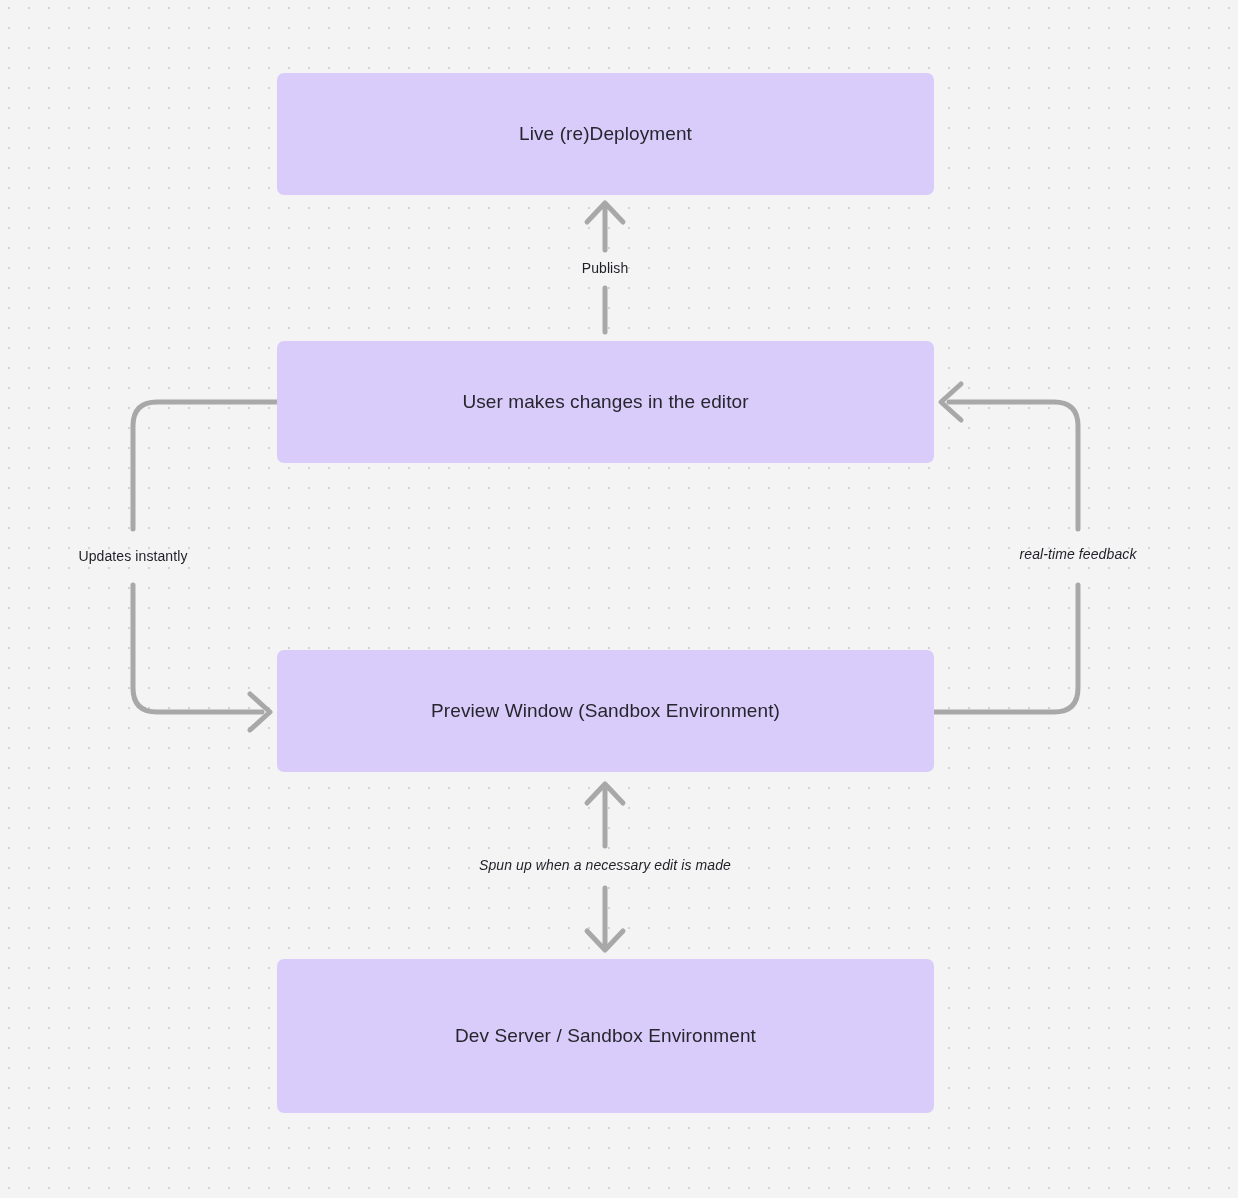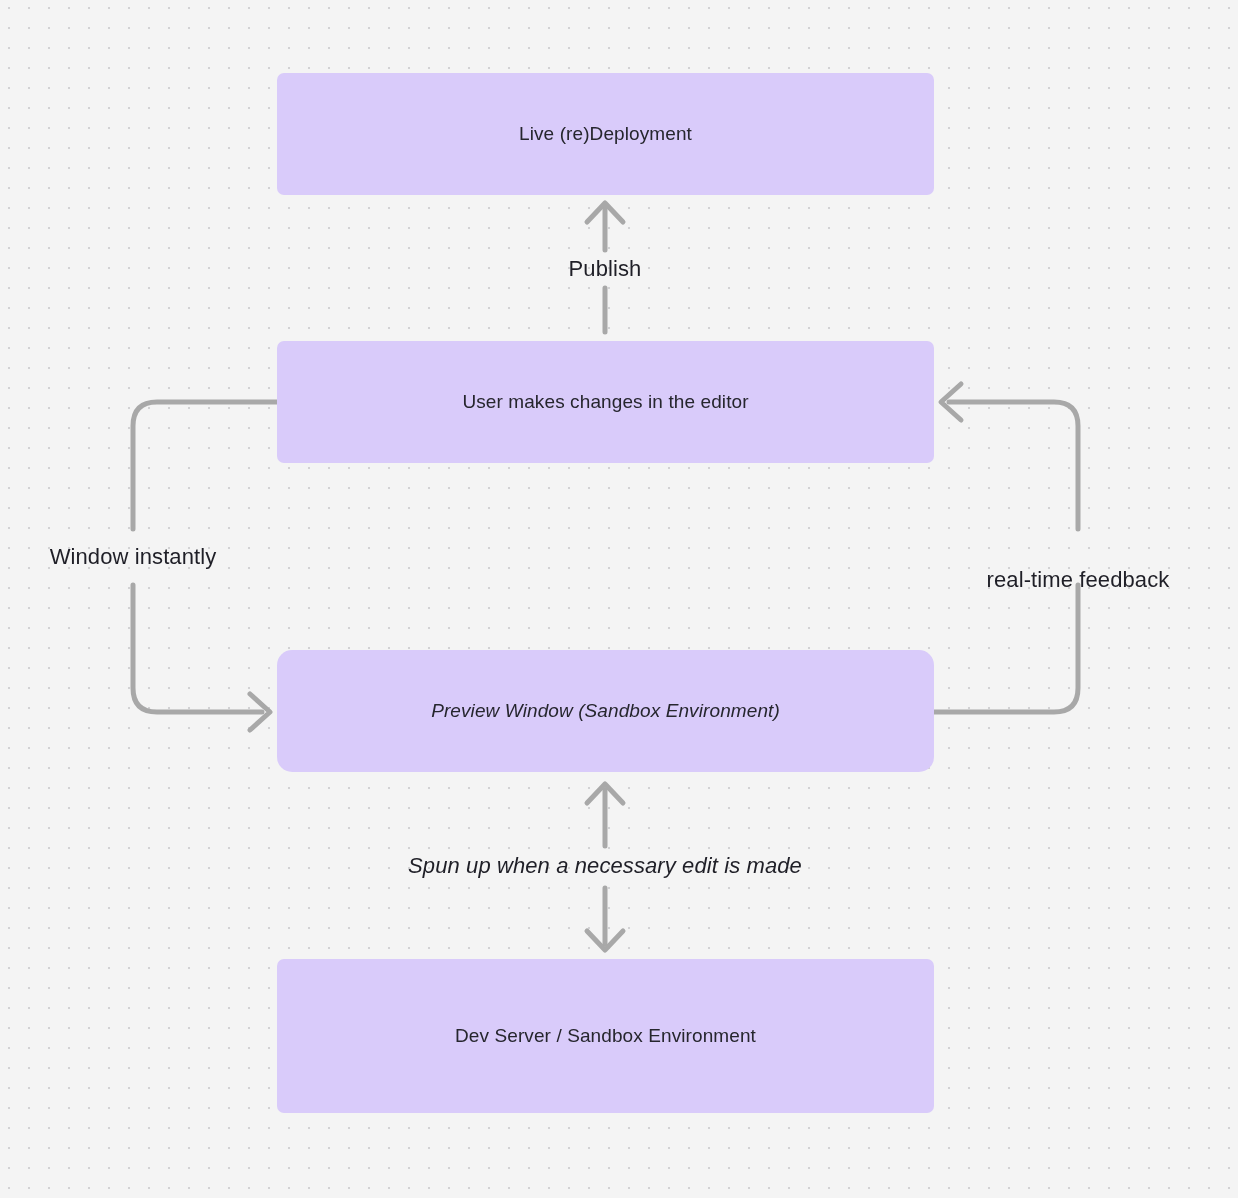--- a/index.html
+++ b/index.html
@@ -48,21 +48,21 @@
     letter-spacing: 0.1px;
     line-height: 1.3;
     padding: 4px 16px;
   }
 
   .edge-label {
     position: absolute;
     transform: translate(-50%, -50%);
     white-space: nowrap;
     color: #1f1f27;
-    font-size: 22px;
+    font-size: 14px;
     font-weight: 400;
     letter-spacing: 0.1px;
     line-height: 1.25;
     background: transparent;
     padding: 0 5px;
   }
 </style>
 </head>
 <body>
 
@@ -97,29 +97,29 @@
   </svg>
 
   <div class="node" style="left: 277px; top: 73px; width: 657px; height: 122px; background: rgb(217, 203, 250); color: rgb(38, 38, 46); border-radius: 7px;">
     <span>Live (re)Deployment</span>
   </div>
 
   <div class="node" style="left: 277px; top: 341px; width: 657px; height: 122px; background: rgb(217, 203, 250); color: rgb(38, 38, 46); border-radius: 7px;">
     <span>User makes changes in the editor</span>
   </div>
 
-  <div class="node" style="left: 277px; top: 650px; width: 657px; height: 122px; background: rgb(217, 203, 250); color: rgb(38, 38, 46); border-radius: 15px; font-style: italic;">
+  <div class="node" style="left: 277px; top: 650px; width: 657px; height: 122px; background: rgb(217, 203, 250); color: rgb(38, 38, 46); border-radius: 7px;">
     <span>Preview Window (Sandbox Environment)</span>
   </div>
 
   <div class="node" style="left: 277px; top: 959px; width: 657px; height: 154px; background: rgb(217, 203, 250); color: rgb(38, 38, 46); border-radius: 7px;">
     <span>Dev Server / Sandbox Environment</span>
   </div>
 
   <div class="edge-label" style="left: 605px; top: 269px; color: rgb(31, 31, 39);">Publish</div>
 
-  <div class="edge-label" style="left: 133px; top: 557px; color: rgb(31, 31, 39);">Window instantly</div>
+  <div class="edge-label" style="left: 133px; top: 557px; color: rgb(31, 31, 39);">Updates instantly</div>
 
-  <div class="edge-label" style="left: 1078px; top: 580px; color: rgb(31, 31, 39);">real-time feedback</div>
+  <div class="edge-label" style="left: 1078px; top: 555px; color: rgb(31, 31, 39); font-style: italic;">real-time feedback</div>
 
   <div class="edge-label" style="left: 605px; top: 866px; color: rgb(31, 31, 39); font-style: italic;">Spun up when a necessary edit is made</div>
 
 </div>
 
 </body></html>

